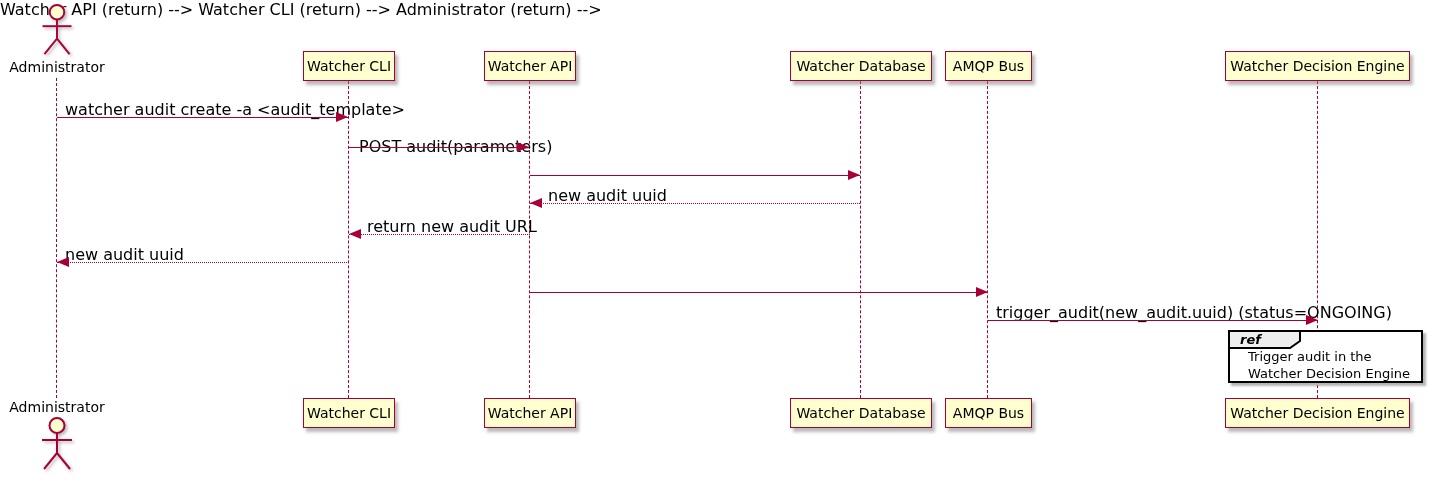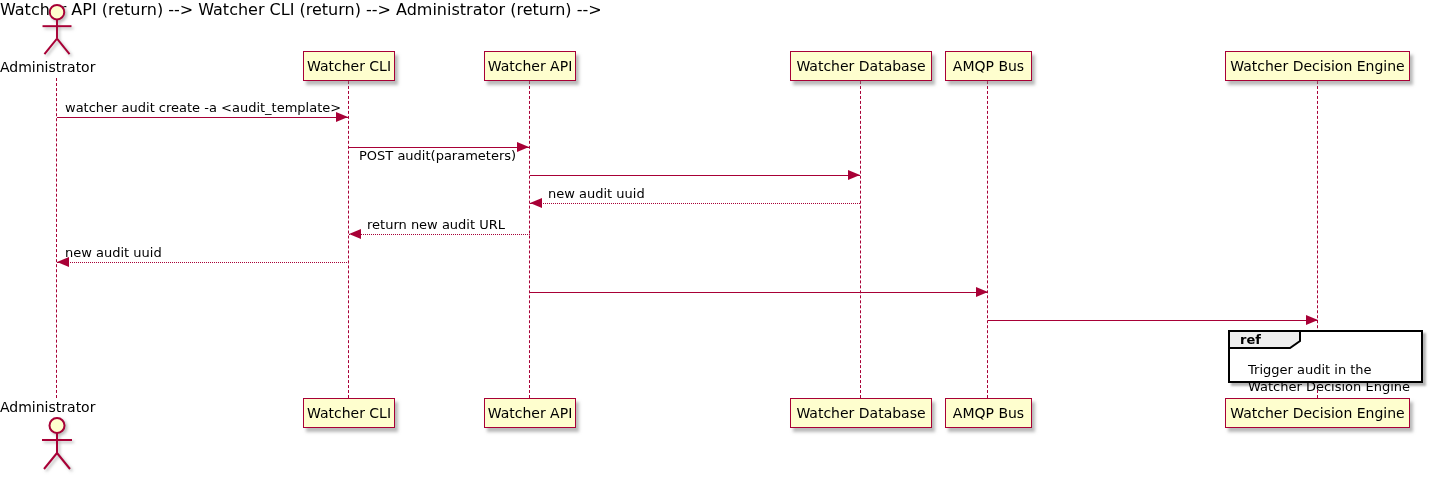--- a/index.html
+++ b/index.html
@@ -8,28 +8,28 @@
   .lifeline{position:absolute;width:0;border-left:1px dashed #A80036;z-index:1;}
   .pbox{position:absolute;height:30px;background:#FEFECE;border:1.6px solid #A80036;
         box-shadow:3px 4px 3px rgba(130,130,130,.55);display:flex;align-items:center;justify-content:center;
         font-size:14px;z-index:2;box-sizing:border-box;white-space:nowrap;}
   .msg-line{position:absolute;height:0;z-index:3;}
   .solid{border-top:1px solid #A80036;}
   .dotted{border-top:1px dotted #A80036;}
   .head{position:absolute;width:0;height:0;border-top:5px solid transparent;border-bottom:5px solid transparent;z-index:3;}
   .head.r{border-left:12px solid #A80036;}
   .head.l{border-right:12px solid #A80036;}
-  .msg-label{position:absolute;font-size:13px;white-space:nowrap;z-index:3;}
-  .actor-label{position:absolute;left:0;width:114px;font-size:14px;z-index:2;}
+  .msg-label{position:absolute;font-size:16px;white-space:nowrap;z-index:3;}
+  .actor-label{position:absolute;left:0;width:114px;text-align:center;font-size:14px;z-index:2;}
   .actor-svg{position:absolute;z-index:2;filter:drop-shadow(2.5px 2.5px 1.5px rgba(120,120,120,.5));}
   .ref-box{position:absolute;left:1228px;top:330px;width:195px;height:53px;background:#ffffff;
            border:2px solid #000;box-sizing:border-box;z-index:4;box-shadow:3px 3px 2px rgba(130,130,130,.6);}
   .ref-tag-svg{position:absolute;left:-2px;top:-2px;}
-  .ref-keyword{position:absolute;left:10px;top:0;font-weight:bold;font-size:13px;}
-  .ref-body{position:absolute;left:18px;top:16px;font-size:13px;line-height:17px;white-space:nowrap;margin-top:13px;}
+  .ref-keyword{position:absolute;left:10px;top:0;font-weight:bold;font-size:13px;font-style:italic;}
+  .ref-body{position:absolute;left:18px;top:16px;font-size:13px;line-height:17px;white-space:nowrap;}
 </style>
 </head>
 <body>
 
 <div class="canvas">
 
   
   <div class="lifeline" style="left:56px;top:78px;height:320px"></div>
   <div class="lifeline" style="left:348px;top:81px;height:317px"></div>
   <div class="lifeline" style="left:529px;top:81px;height:317px"></div>
@@ -70,21 +70,21 @@
   <div class="pbox" style="left:790px;top:398px;width:142px">Watcher Database</div>
   <div class="pbox" style="left:945px;top:398px;width:87px">AMQP Bus</div>
   <div class="pbox" style="left:1225px;top:398px;width:185px">Watcher Decision Engine</div>
 
   
   <div class="msg-label" style="left:65px;top:100px">watcher audit create -a &lt;audit_template&gt;</div>
   <div class="msg-line solid" style="left:57px;top:117px;width:291px"></div>
   <div class="head r" style="left:336px;top:112px"></div>
 
   
-  <div class="msg-label" style="left:359px;top:148px">POST audit(parameters)</div>
+  <div class="msg-label" style="left:359px;top:137px">POST audit(parameters)</div>
   <div class="msg-line solid" style="left:349px;top:147px;width:180px"></div>
   <div class="head r" style="left:517px;top:142px"></div>
 
   
   <div class="msg-line solid" style="left:530px;top:175px;width:330px"></div>
   <div class="head r" style="left:848px;top:170px"></div>
 
    Watcher API (return) --&gt;
   <div class="msg-label" style="left:548px;top:186px">new audit uuid</div>
   <div class="msg-line dotted" style="left:530px;top:203px;width:330px"></div>
@@ -98,20 +98,21 @@
    Administrator (return) --&gt;
   <div class="msg-label" style="left:65px;top:245px">new audit uuid</div>
   <div class="msg-line dotted" style="left:57px;top:262px;width:292px"></div>
   <div class="head l" style="left:57px;top:257px"></div>
 
   
   <div class="msg-line solid" style="left:530px;top:292px;width:458px"></div>
   <div class="head r" style="left:976px;top:287px"></div>
 
   
+  <div class="msg-label" style="left:996px;top:303px">trigger_audit(new_audit.uuid) (status=ONGOING)</div>
   <div class="msg-line solid" style="left:988px;top:320px;width:330px"></div>
   <div class="head r" style="left:1306px;top:315px"></div>
 
   
   <div class="ref-box">
     <svg class="ref-tag-svg" width="76" height="20" viewBox="0 0 76 20">
       <path d="M1,1 H72 V11 L62,18 H1 Z" fill="#EEEEEE" stroke="#000000" stroke-width="2"></path>
     </svg>
     <span class="ref-keyword">ref</span>
     <div class="ref-body">

